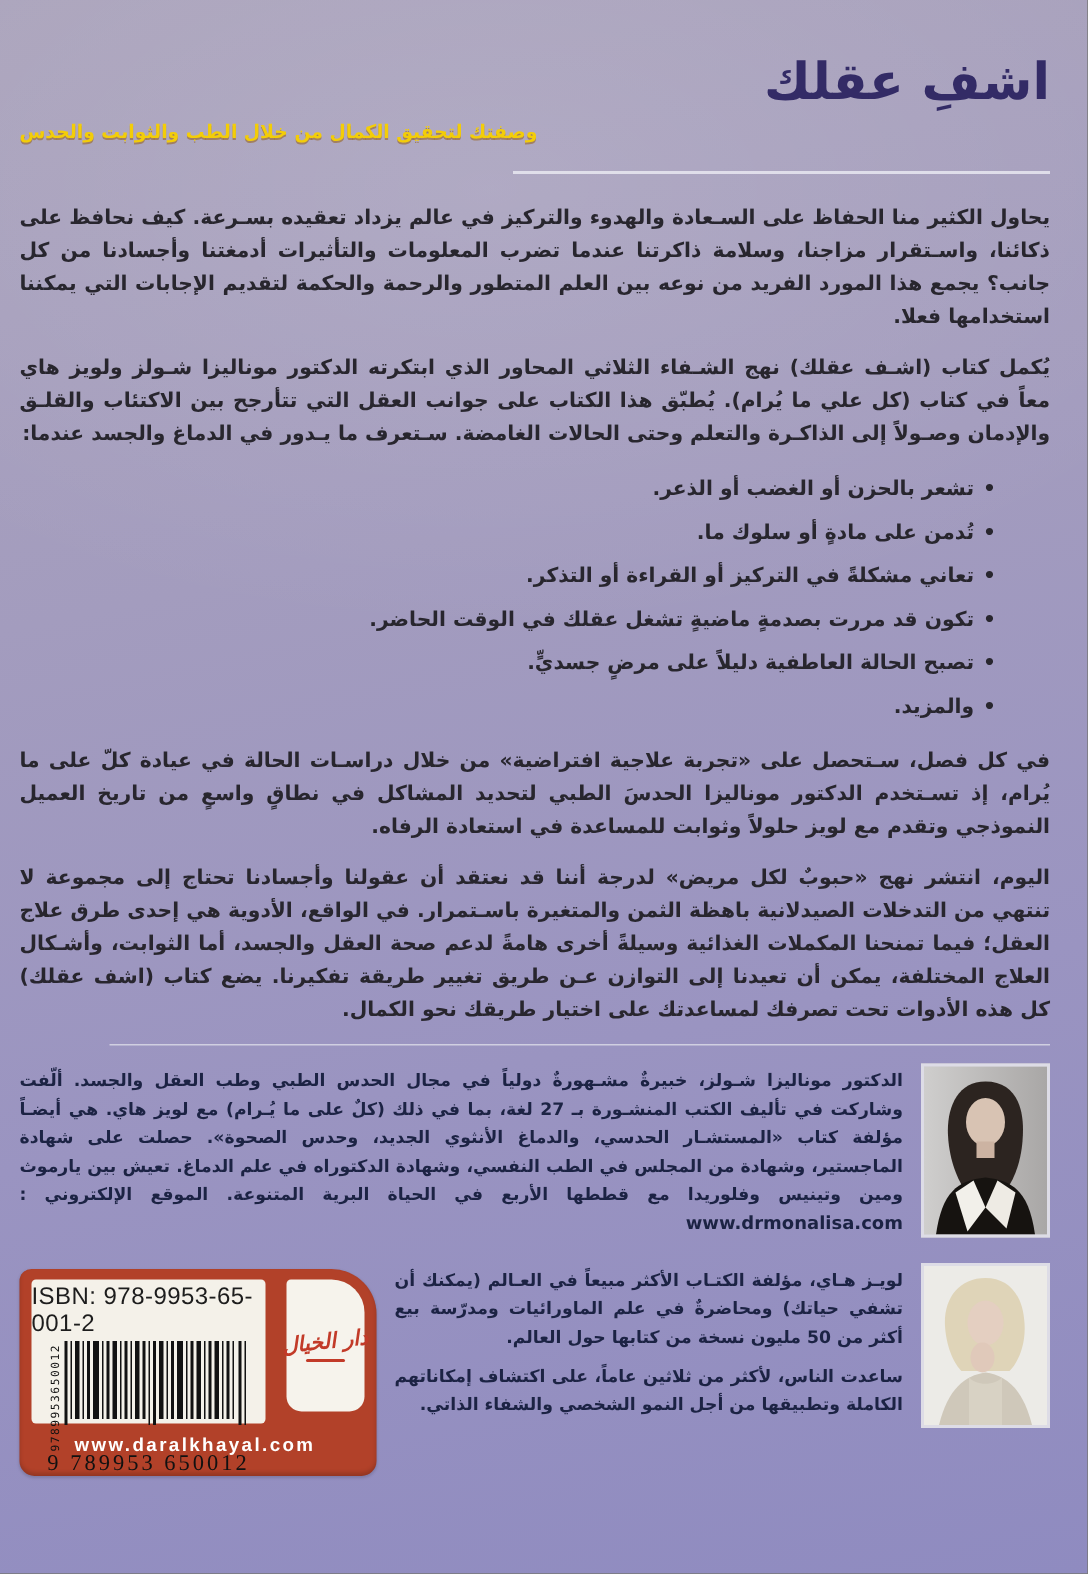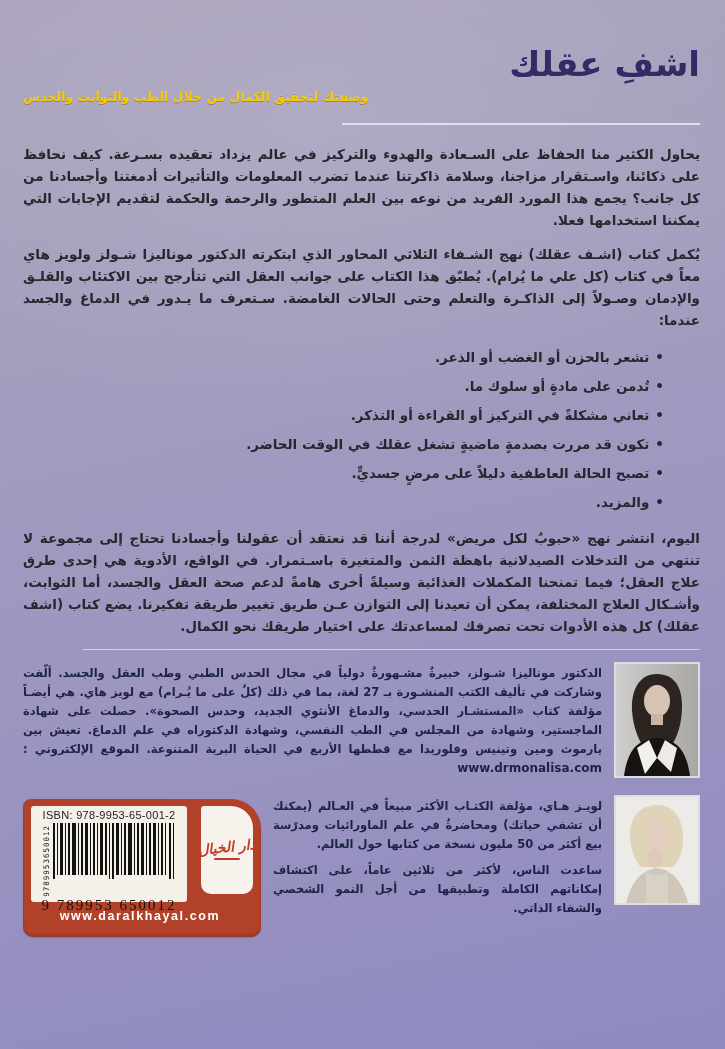--- a/index.html
+++ b/index.html
@@ -6,21 +6,21 @@
   .page {
     position:relative; width:725px; height:1049px; overflow:hidden;
     margin:0 auto;
     background:
       radial-gradient(ellipse 900px 500px at 45% 12%, rgba(255,255,255,.10), rgba(255,255,255,0) 60%),
       linear-gradient(168deg, #aba4bc 0%, #a39cbe 35%, #9a94c1 65%, #8f8bc0 100%);
     font-family:"DejaVu Sans", sans-serif;
   }
   .content {
     position:absolute; inset:0; box-sizing:border-box;
-    padding:38px 25px 0 23px; direction:rtl;margin-top:9px;
+    padding:38px 25px 0 13px; direction:rtl;
   }
   
   .title {
     text-align:right; color:#332b66; font-size:34px; font-weight:bold;
     line-height:1.05; letter-spacing:0;
   }
   .subtitle {
     text-align:left; color:#f3cd08; font-size:12.5px; font-weight:bold;
     margin-top:6px; text-shadow:0 1px 0 rgba(150,95,20,.55);
   }
@@ -53,21 +53,21 @@
   .bc-red {
     position:absolute; inset:0; background:#b24129;
     border-radius:8px 30px 10px 10px;
     box-shadow: inset 0 -2px 3px rgba(0,0,0,.18), 0 1px 2px rgba(0,0,0,.15);
   }
   .bc-white {
     position:absolute; left:8px; top:7px; width:156px; height:96px;
     background:#f4f1e9; border-radius:3px;
     display:flex; flex-direction:column; align-items:center; direction:ltr;
   }
-  .isbn-label { font-family:"Liberation Sans", sans-serif; font-size:11px; color:#1d1d1d; margin-top:3px; letter-spacing:.3px; }
+  .isbn-label { font-family:"Liberation Sans", sans-serif; font-size:16px; color:#1d1d1d; margin-top:3px; letter-spacing:.3px; }
   .bars-row { display:flex; align-items:flex-start; margin-top:2px; }
   .vdigits {
     writing-mode:vertical-rl; transform:rotate(180deg);
     font-family:"DejaVu Sans Mono", monospace; font-size:7.5px; color:#111;
     letter-spacing:1px; margin-top:2px;
   }
   .bc-digits { font-family:Liberation Serif, serif; font-size:15px; color:#111; letter-spacing:2px; margin-top:1px; }
   .logo-tab {
     position:absolute; right:8px; top:7px; width:52px; height:88px;
     background:#f6f3ec; border-radius:3px 22px 10px 10px;
@@ -101,20 +101,21 @@
 
     <ul class="bullets">
       <li><span class="dot">•</span><span>تشعر بالحزن أو الغضب أو الذعر.</span></li>
       <li><span class="dot">•</span><span>تُدمن على مادةٍ أو سلوك ما.</span></li>
       <li><span class="dot">•</span><span>تعاني مشكلةً في التركيز أو القراءة أو التذكر.</span></li>
       <li><span class="dot">•</span><span>تكون قد مررت بصدمةٍ ماضيةٍ تشغل عقلك في الوقت الحاضر.</span></li>
       <li><span class="dot">•</span><span>تصبح الحالة العاطفية دليلاً على مرضٍ جسديٍّ.</span></li>
       <li><span class="dot">•</span><span>والمزيد.</span></li>
     </ul>
 
+    <p class="para">في كل فصل، سـتحصل على «تجربة علاجية افتراضية» من خلال دراسـات الحالة في عيادة كلّ على ما يُرام، إذ تسـتخدم الدكتور موناليزا الحدسَ الطبي لتحديد المشاكل في نطاقٍ واسعٍ من تاريخ العميل النموذجي وتقدم مع لويز حلولاً وثوابت للمساعدة في استعادة الرفاه.</p>
     <p class="para">اليوم، انتشر نهج «حبوبٌ لكل مريض» لدرجة أننا قد نعتقد أن عقولنا وأجسادنا تحتاج إلى مجموعة لا تنتهي من التدخلات الصيدلانية باهظة الثمن والمتغيرة باسـتمرار. في الواقع، الأدوية هي إحدى طرق علاج العقل؛ فيما تمنحنا المكملات الغذائية وسيلةً أخرى هامةً لدعم صحة العقل والجسد، أما الثوابت، وأشـكال العلاج المختلفة، يمكن أن تعيدنا إلى التوازن عـن طريق تغيير طريقة تفكيرنا. يضع كتاب (اشف عقلك) كل هذه الأدوات تحت تصرفك لمساعدتك على اختيار طريقك نحو الكمال.</p>
 
     <div class="section-divider"></div>
 
     <div class="bio-row">
       <div class="photo-frame">
         <svg width="82" height="112" viewBox="0 0 82 112">
           <defs>
             <linearGradient id="pg1" x1="0" y1="0" x2="1" y2="0">
               <stop offset="0" stop-color="#cfcecd"></stop>

